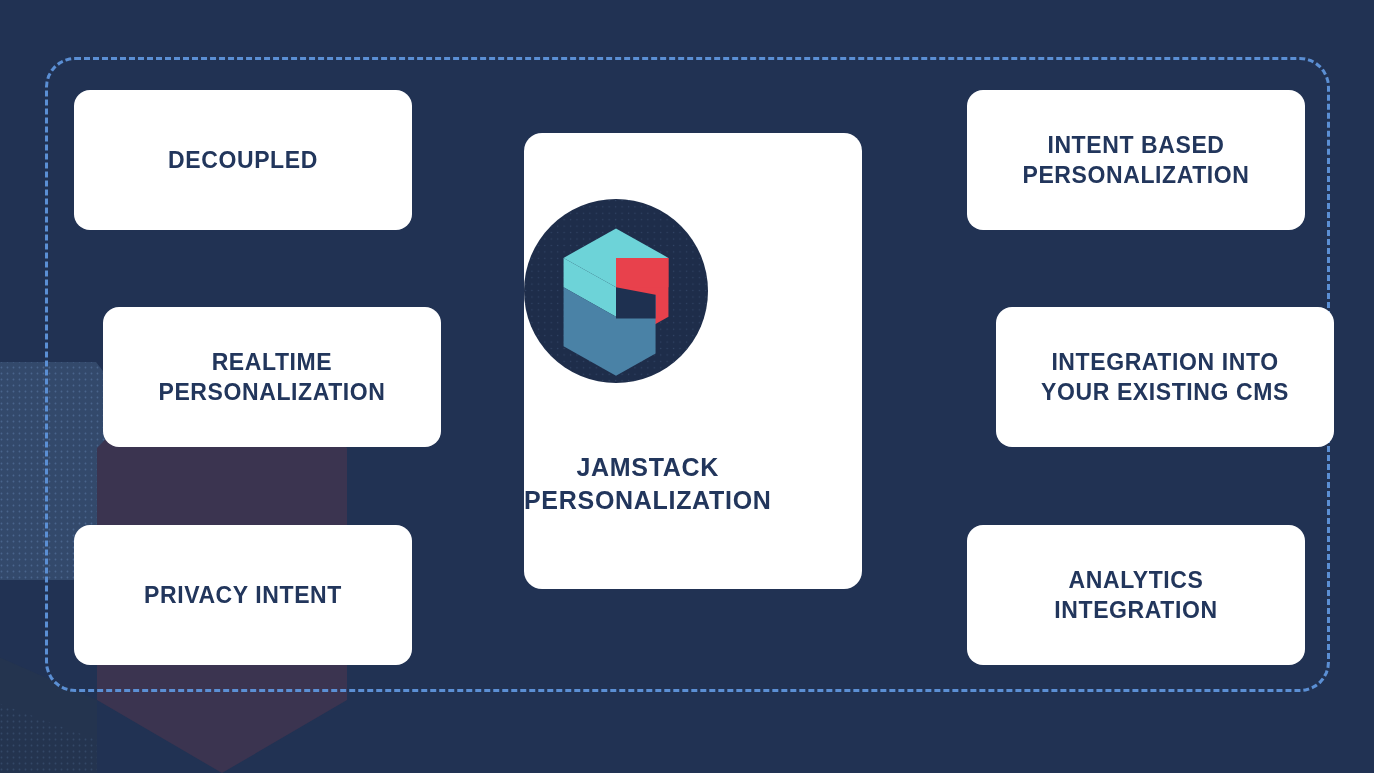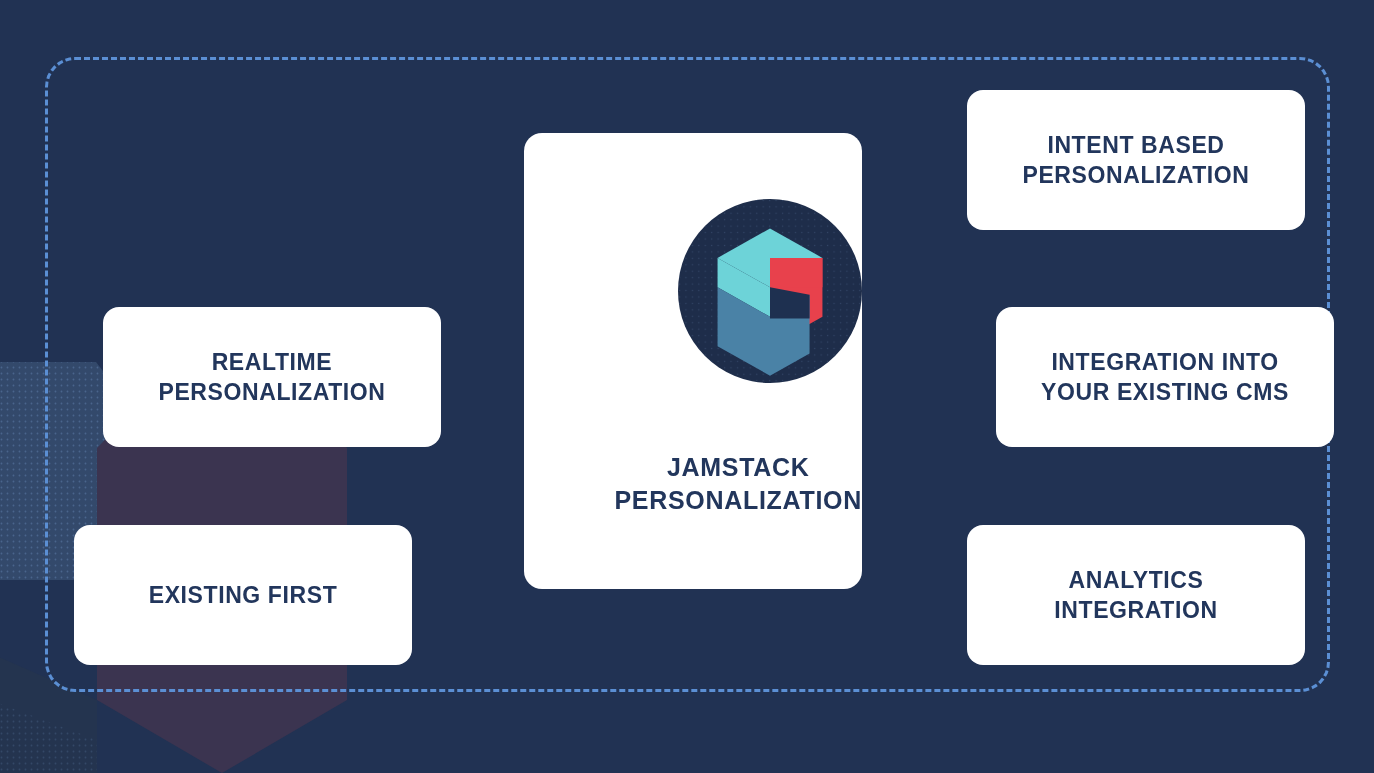--- a/index.html
+++ b/index.html
@@ -69,21 +69,21 @@
   #center-card {
     position: absolute;
     left: 524px;
     top: 133px;
     width: 338px;
     height: 456px;
     background: #ffffff;
     border-radius: 18px;
     display: flex;
     flex-direction: column;
-    align-items: flex-end;
+    align-items: flex-start;
     box-sizing: border-box;
   }
   #brand-logo {
     margin-top: 66px;
     width: 184px;
     height: 184px;
     display: block;
   }
   #center-label {
     margin-top: 68px;
@@ -114,26 +114,29 @@
     <polygon points="97,448 222,320 347,448 347,700 222,773 97,700" fill="#3b3450"></polygon>
 
     <polygon points="-40,640 97,700 97,773 -40,773" fill="#24344f"></polygon>
     <polygon points="-10,700 97,740 97,773 -10,773" fill="url(#dotgrid)" opacity="0.5"></polygon>
 
     <polygon points="347,640 420,700 420,773 347,773" fill="#24344f" opacity="0.0"></polygon>
   </svg>
 
   <div id="dashed-frame"></div>
 
+  <div class="card col-left row-1">
+    <span class="card-label">DECOUPLED</span>
+  </div>
   <div class="card col-left row-2">
     <span class="card-label">REALTIME
 PERSONALIZATION</span>
   </div>
   <div class="card col-left row-3">
-    <span class="card-label">EXISTING FIRST</span>
+    <span class="card-label">PRIVACY INTENT</span>
   </div>
 
   <div id="center-card">
     <svg id="brand-logo" viewBox="0 0 200 200" xmlns="http://www.w3.org/2000/svg">
       <defs>
         <pattern id="logodots" width="7" height="7" patternUnits="userSpaceOnUse">
           <circle cx="1.6" cy="1.6" r="0.75" fill="#3a4e72" opacity="0.7"></circle>
         </pattern>
         <clipPath id="logoClip">
           <circle cx="100" cy="100" r="100"></circle>

